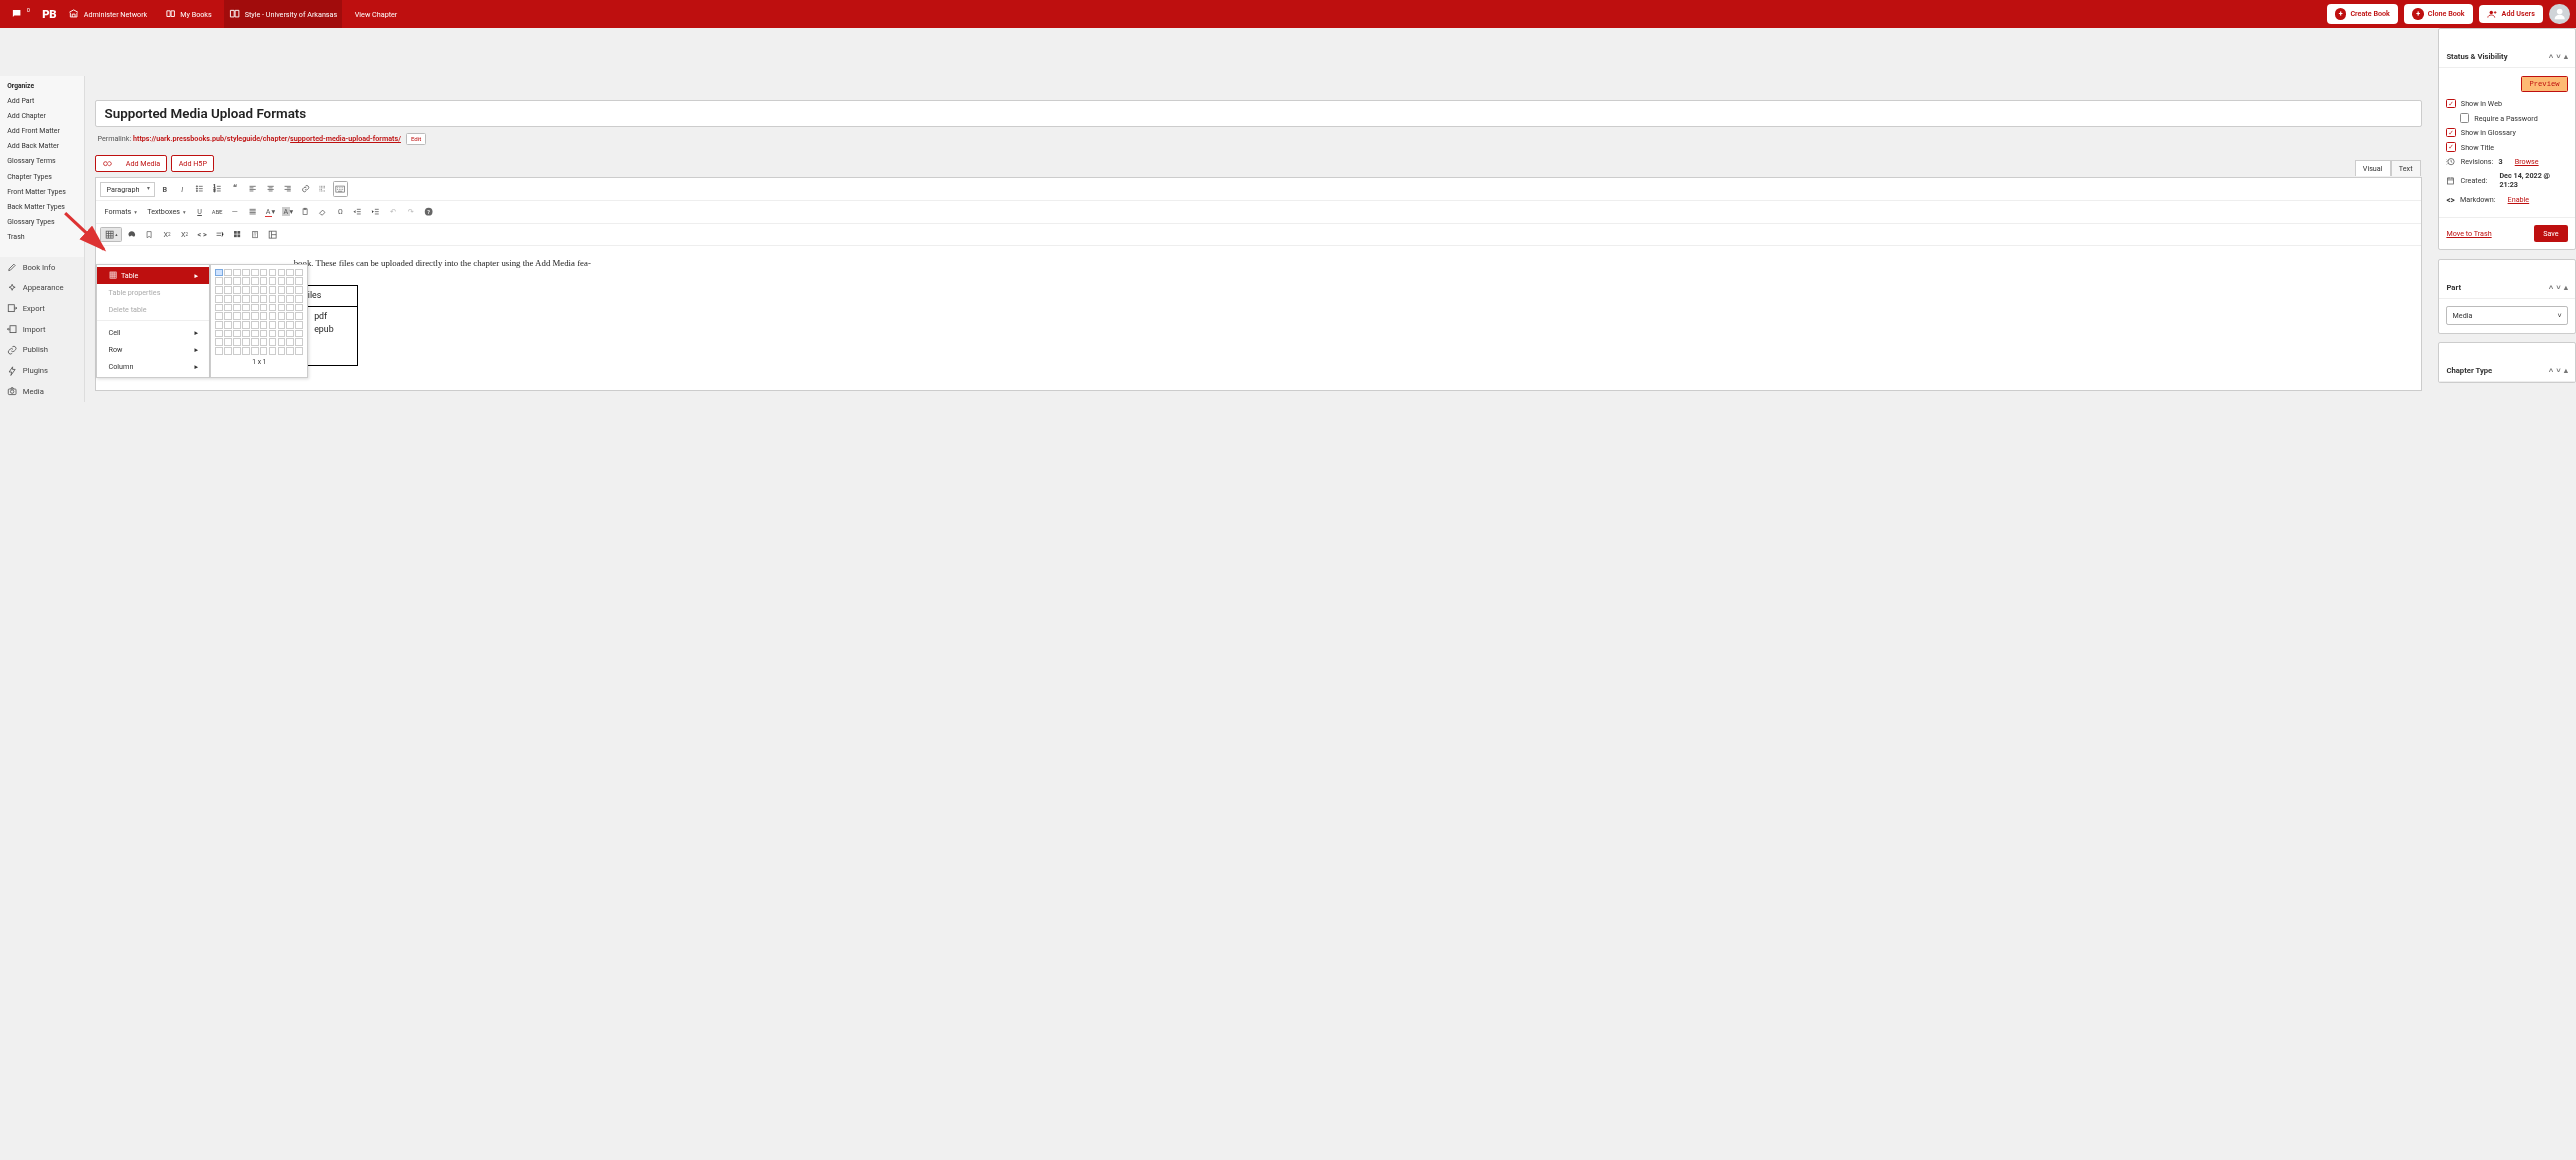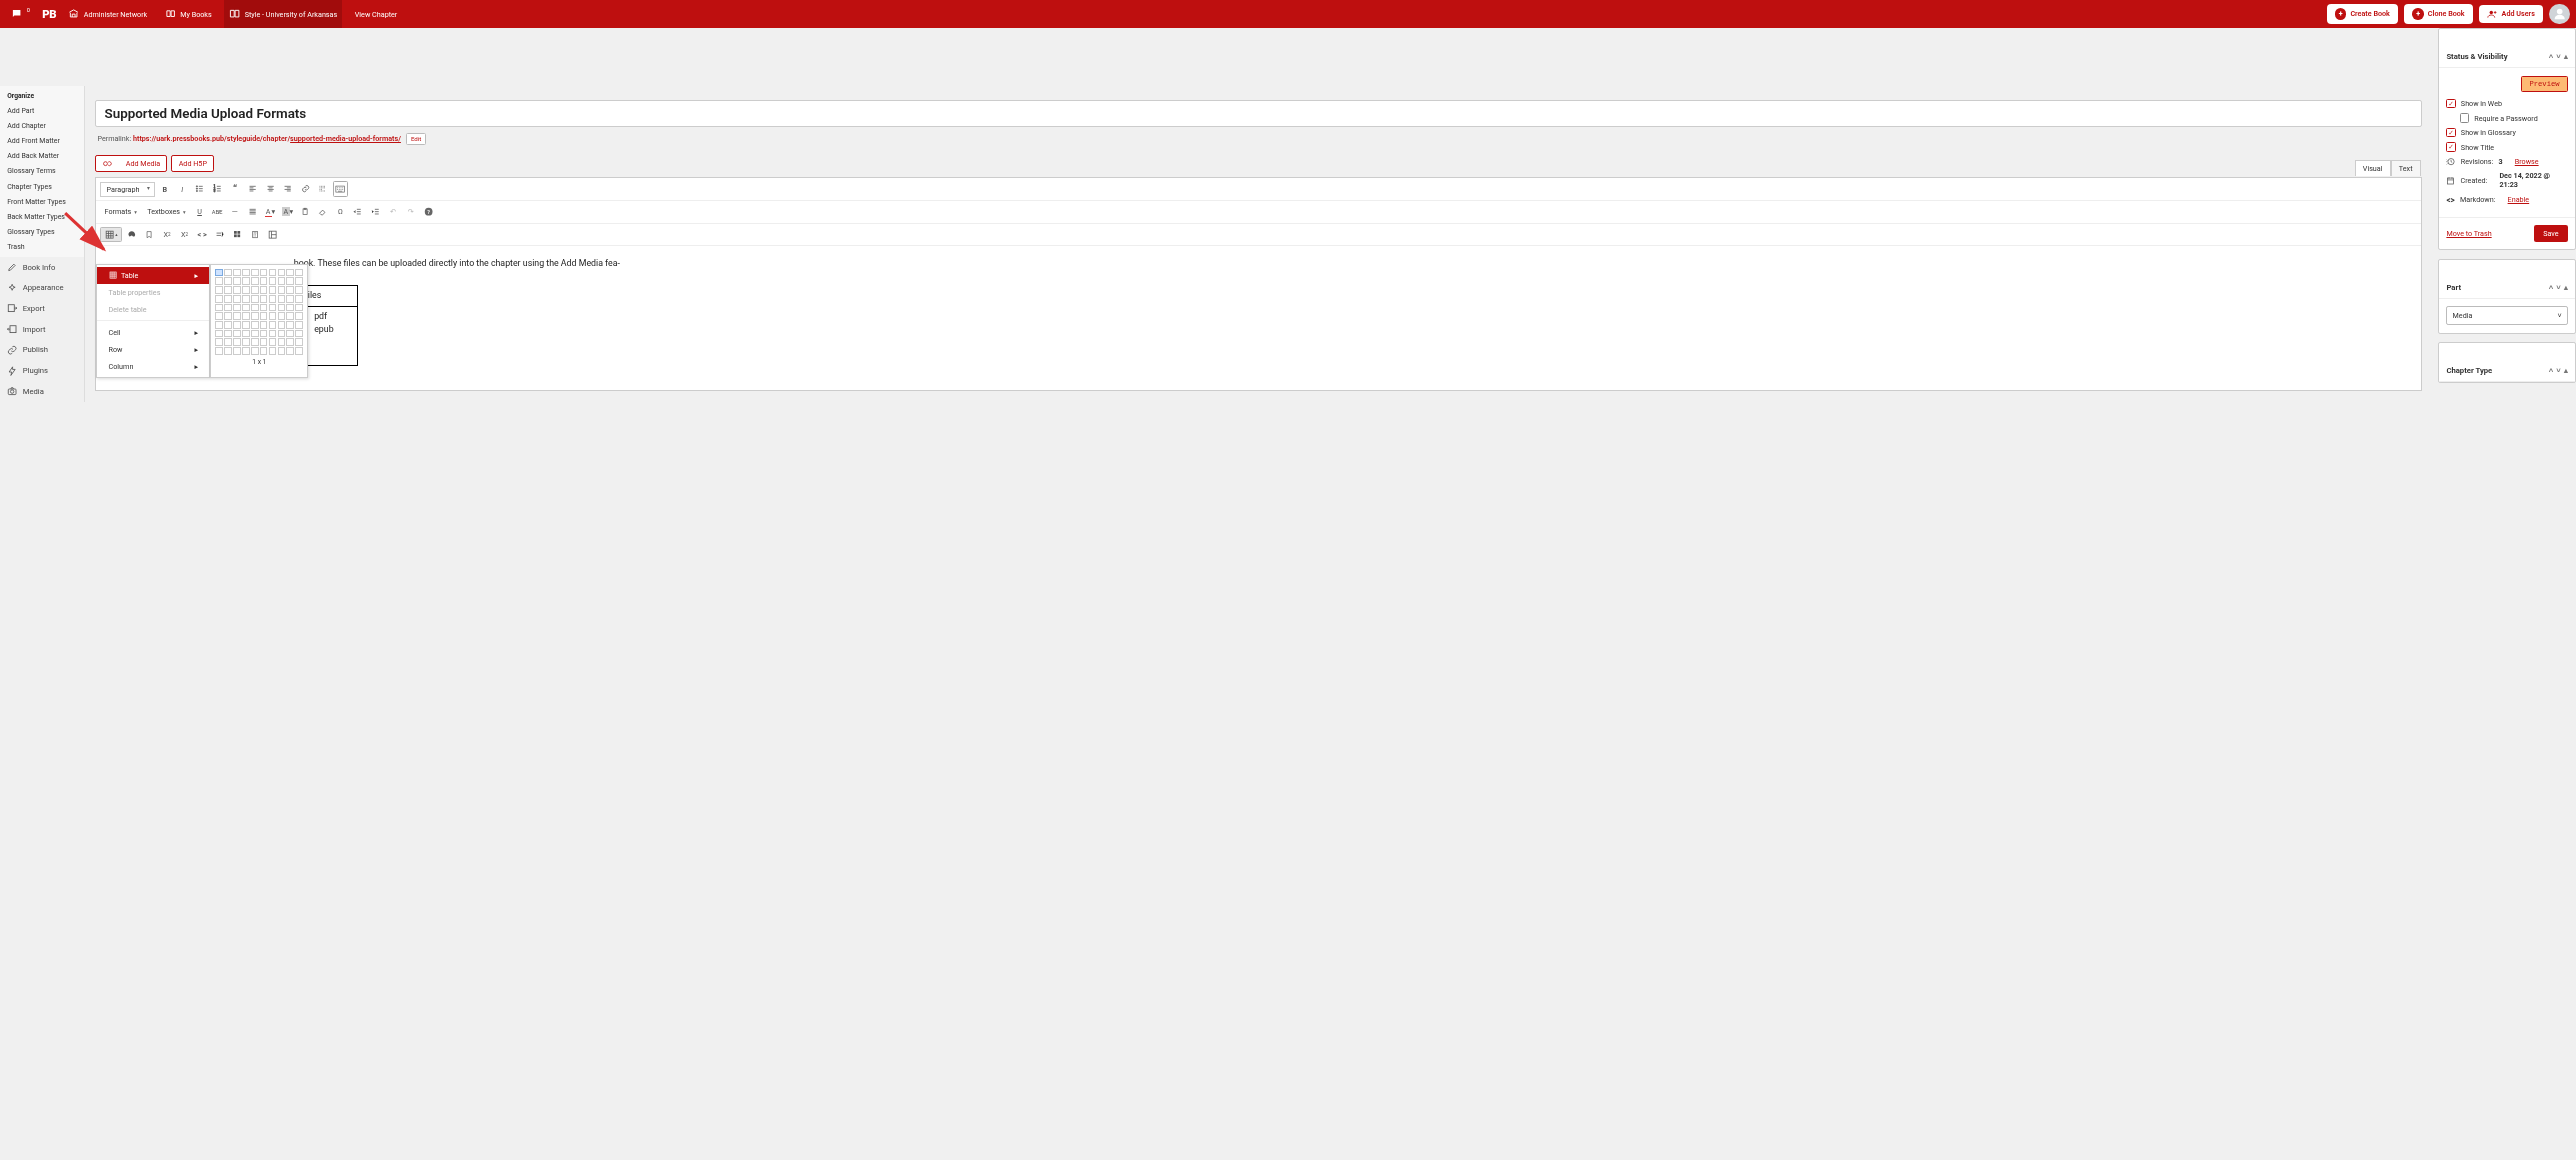--- a/index.html
+++ b/index.html
@@ -13,21 +13,21 @@
   .topbar-right { margin-left: auto; display: flex; gap: 6.2px; align-items:center; }
   .btn-pill { background: #fff; color: #be0f0f; border-radius: 4.1px; padding: 4.1px 8.2px; display:flex; align-items:center; gap:4.1px; font-weight:600; cursor:pointer; }
   .btn-pill .circ { width:11.3px; height:11.3px; border-radius:50%; background:#be0f0f; color:#fff; display:flex; align-items:center; justify-content:center; font-weight:900; }
   .avatar { width: 20.6px; height: 20.6px; border-radius: 50%; background: #d0d4d8; display:flex; align-items:center; justify-content:center; }
 
   .layout { display: flex; align-items: flex-end; }
   .sidebar { width: 85px; background: #f7f7f7; border-right: 0.5px solid #ddd; padding-top: 3.1px; }
   .sidebar h4 { font-size: 6.7px; font-weight: 700; color: #222; padding: 3.1px 7.2px; }
   .sidebar a { display:block; padding: 3.6px 7.2px; color:#0073aa; font-size:7px; text-decoration:none; cursor:pointer; }
   .sidebar a.dark { color:#333; }
-  .sidebar .nav2 { margin-top: 2px; background:#f0f0f0; }
+  .sidebar .nav2 { margin-top: 12px; background:#f0f0f0; }
   .sidebar .nav2 a { display:flex; align-items:center; gap:5.2px; color:#444; padding:5.2px 7.2px; font-size:7.7px; }
   .sidebar .nav2 svg { width:10.3px; height:10.3px; }
 
   .main { flex: 1; padding: 0 10.3px 10.3px 10.3px; position: relative; }
   .title-input { width: 100%; border: 0.5px solid #ccc; border-radius: 2.1px; padding: 5.2px 8.2px; font-size: 13.4px; font-weight: 600; color:#222; background:#fff; }
   .permalink { margin: 6.2px 2.1px 9.3px 2.1px; font-size: 7.2px; color:#555; }
   .permalink a { color:#be0f0f; font-weight:600; }
   .permalink .slug { text-decoration: underline; }
   .edit-btn { border:0.5px solid #bbb; font-size:6.2px; padding:1px 4.1px; border-radius:1.5px; background:#fff; margin-left:3.1px; cursor:pointer; color:#be0f0f; }
 
@@ -517,21 +517,21 @@
                   <div></div>
                   <div></div>
                   <div></div>
                 </div>
               <div class="grid-lab">1 x 1</div>
             </div>
           </div>
         </div>
 
         <div class="canvas">
-          <p style="text-indent:185px;">book. These files can be uploaded directly into the chapter using the Add Media fea-</p>
+          <p style="text-indent:185px;font-family:Liberation Serif, serif;">book. These files can be uploaded directly into the chapter using the Add Media fea-</p>
           <br>
           <table>
             <tbody>
                 <tr>
               <td></td>
                   <td></td>
                   <td></td>
               <td>Files</td>
             </tr>
             <tr>

